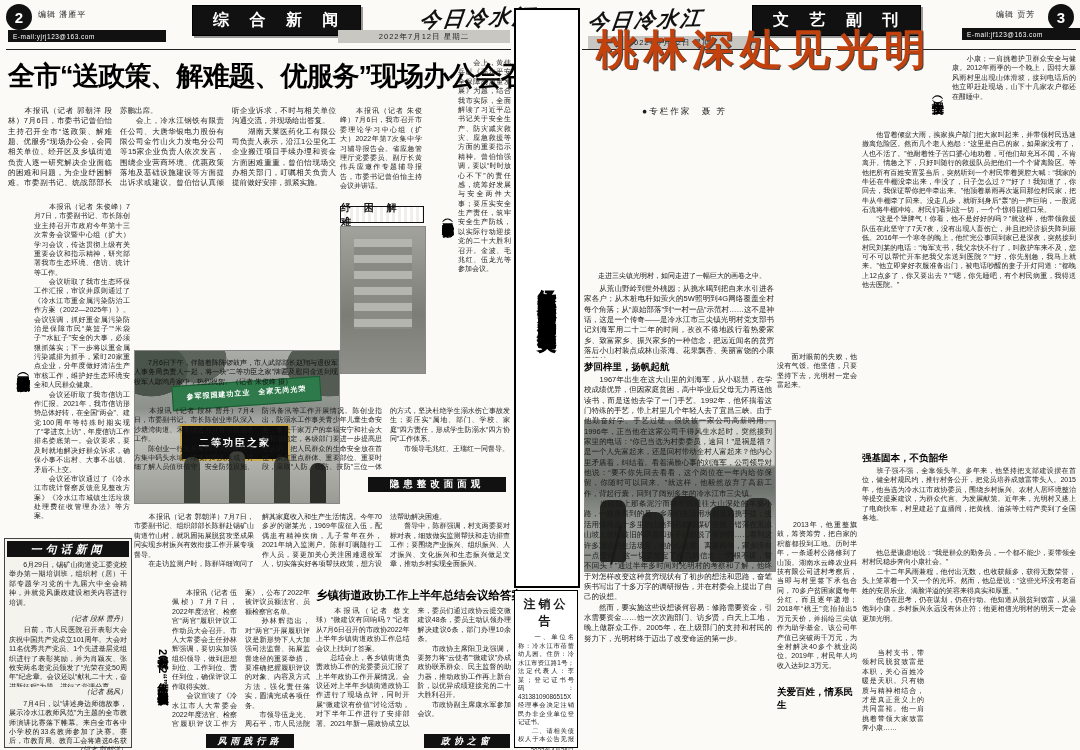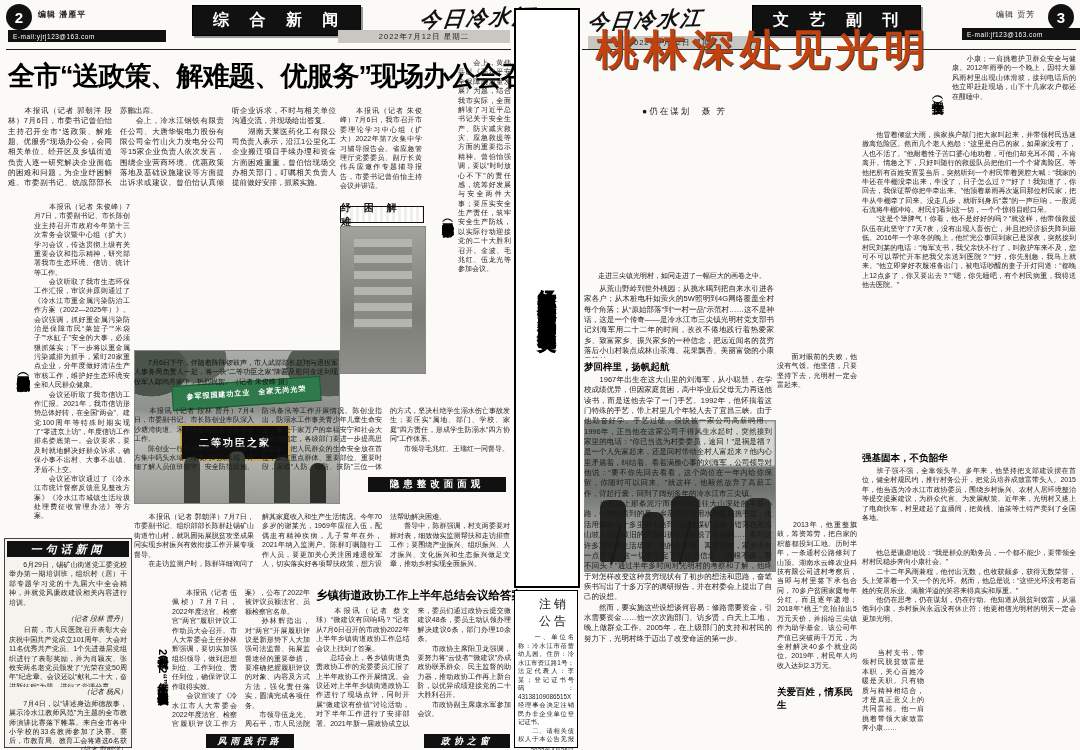--- a/index.html
+++ b/index.html
@@ -51,37 +51,37 @@
   .stick{position:absolute;bottom:4%;width:2px;background:#1a1a16;transform:rotate(14deg);}
   .ph-bld{background:linear-gradient(#a3a39d,#7d7d78 60%,#90908a);}
   .ph-bld .win{position:absolute;inset:8% 15% 30% 15%;background:
      repeating-linear-gradient(#b5b5af 0 8px,#8a8a84 8px 16px);}
   .caption{font-size:7px;line-height:1.35;text-align:justify;white-space:pre-line;color:#111;}
   
   .spinebox{border:2px solid #000;display:flex;align-items:center;justify-content:center;background:#fff;}
   .spinetext{writing-mode:vertical-rl;font-size:17.5px;font-weight:900;letter-spacing:1.5px;
     -webkit-text-stroke:1px #000;color:#000;}
   .noticebox{border:1.5px solid #000;background:#fff;padding:3px;}
-  .noticetitle{font-size:12px;font-weight:400;letter-spacing:3px;text-align:center;margin:2px 0 3px 16px;}
+  .noticetitle{font-size:12px;font-weight:700;letter-spacing:3px;text-align:center;margin:2px 0 3px 0;}
   .noticetxt{font-size:6.3px;line-height:1.35;text-align:justify;white-space:pre-line;}
   .noticedate{font-size:6.3px;text-align:right;margin-top:2px;}
   
   .f-title{font-size:42px;font-weight:900;letter-spacing:6px;color:#c2410c;white-space:nowrap;
     text-shadow:1px 1px 0 #444;}
   .f-sub{font-size:12.5px;font-weight:bold;white-space:nowrap;}
   .f-byline{font-size:8.5px;letter-spacing:2px;}
   .sechead{font-weight:900;font-size:9.5px;color:#000;}
 </style>
 </head>
 <body>
 
 <div id="paper">
 
   <div class="abs pgcircle" style="left:6px;top:4px;">2</div>
-  <div class="abs editor" style="left:38px;top:9px;font-weight:bold;">编辑 潘雁平</div>
+  <div class="abs editor" style="left:38px;top:9px;">编辑 潘雁平</div>
   <div class="abs emailbar" style="left:8px;top:30px;width:148px;">E-mail:yjrj123@163.com</div>
   <div class="abs sectionbox" style="left:192px;top:5px;">综 合 新 闻</div>
   <div class="abs datebar" style="left:338px;top:30px;width:172px;">2022年7月12日 星期二</div>
   <div class="abs masthead" style="left:420px;top:4px;">今日冷水江</div>
   <div class="abs hrule" style="left:6px;top:49px;width:505px;"></div>
 
   <div class="abs h-lead" style="left:8px;top:58px;width:450px;">全市“送政策、解难题、优服务”现场办公会召开</div>
   <div class="abs txt cols3" style="left:8px;top:106px;width:328px;height:92px;">　　本报讯（记者 郭朝洋 段林）7月6日，市委书记曾伯怡主持召开全市“送政策、解难题、优服务”现场办公会，会同相关单位、经开区及乡镇街道负责人逐一研究解决企业面临的困难和问题，为企业纾困解难。市委副书记、统战部部长苏鹏出席。
 　　会上，冷水江钢铁有限责任公司、大唐华银电力股份有限公司金竹山火力发电分公司等15家企业负责人依次发言，围绕企业营商环境、优惠政策落地及基础设施建设等方面提出诉求或建议。曾伯怡认真倾听企业诉求，不时与相关单位沟通交流，并现场给出答复。
 　　湖南天莱医药化工有限公司负责人表示，沿江1公里化工企业搬迁项目手续办理和资金方面困难重重，曾伯怡现场交办相关部门，叮嘱相关负责人提前做好安排，抓紧实施。
@@ -159,21 +159,21 @@
   <div class="abs masthead" style="left:588px;top:6px;">今日冷水江</div>
   <div class="abs datebar" style="left:588px;top:36px;width:172px;">2022年7月12日 星期二</div>
   <div class="abs sectionbox" style="left:752px;top:5px;">文 艺 副 刊</div>
   <div class="abs editor" style="left:996px;top:9px;text-align:right;">编辑 贾芳</div>
   <div class="abs emailbar" style="left:962px;top:28px;width:112px;">E-mail:jf123@163.com</div>
   <div class="abs pgcircle" style="left:1048px;top:4px;">3</div>
   <div class="abs hrule" style="left:582px;top:49px;width:494px;"></div>
 
   <div class="abs f-title" style="left:596px;top:22px;">桃林深处见光明</div>
   <div class="abs vt" style="left:916px;top:46px;width:28px;height:92px;font-size:12px;">（报告文学）</div>
-  <div class="abs f-byline" style="left:642px;top:106px;">●仍在谋划　聂 芳</div>
+  <div class="abs f-byline" style="left:642px;top:106px;">●专栏作家　聂 芳</div>
 
   <div class="abs photo ph-walk" style="left:584px;top:118px;width:190px;height:150px;">
     <div class="sky"></div>
     <div class="walker" style="left:8%;width:26px;height:62px;"></div>
     <div class="walker" style="left:30%;width:22px;height:50px;"></div>
     <div class="walker" style="left:45%;width:28px;height:66px;"></div>
     <div class="walker" style="left:66%;width:24px;height:56px;"></div>
     <div class="walker" style="left:84%;width:26px;height:64px;background:#2e2f2a;"></div>
     <div class="stick" style="left:16%;height:40px;"></div>
     <div class="stick" style="left:52%;height:44px;"></div>

